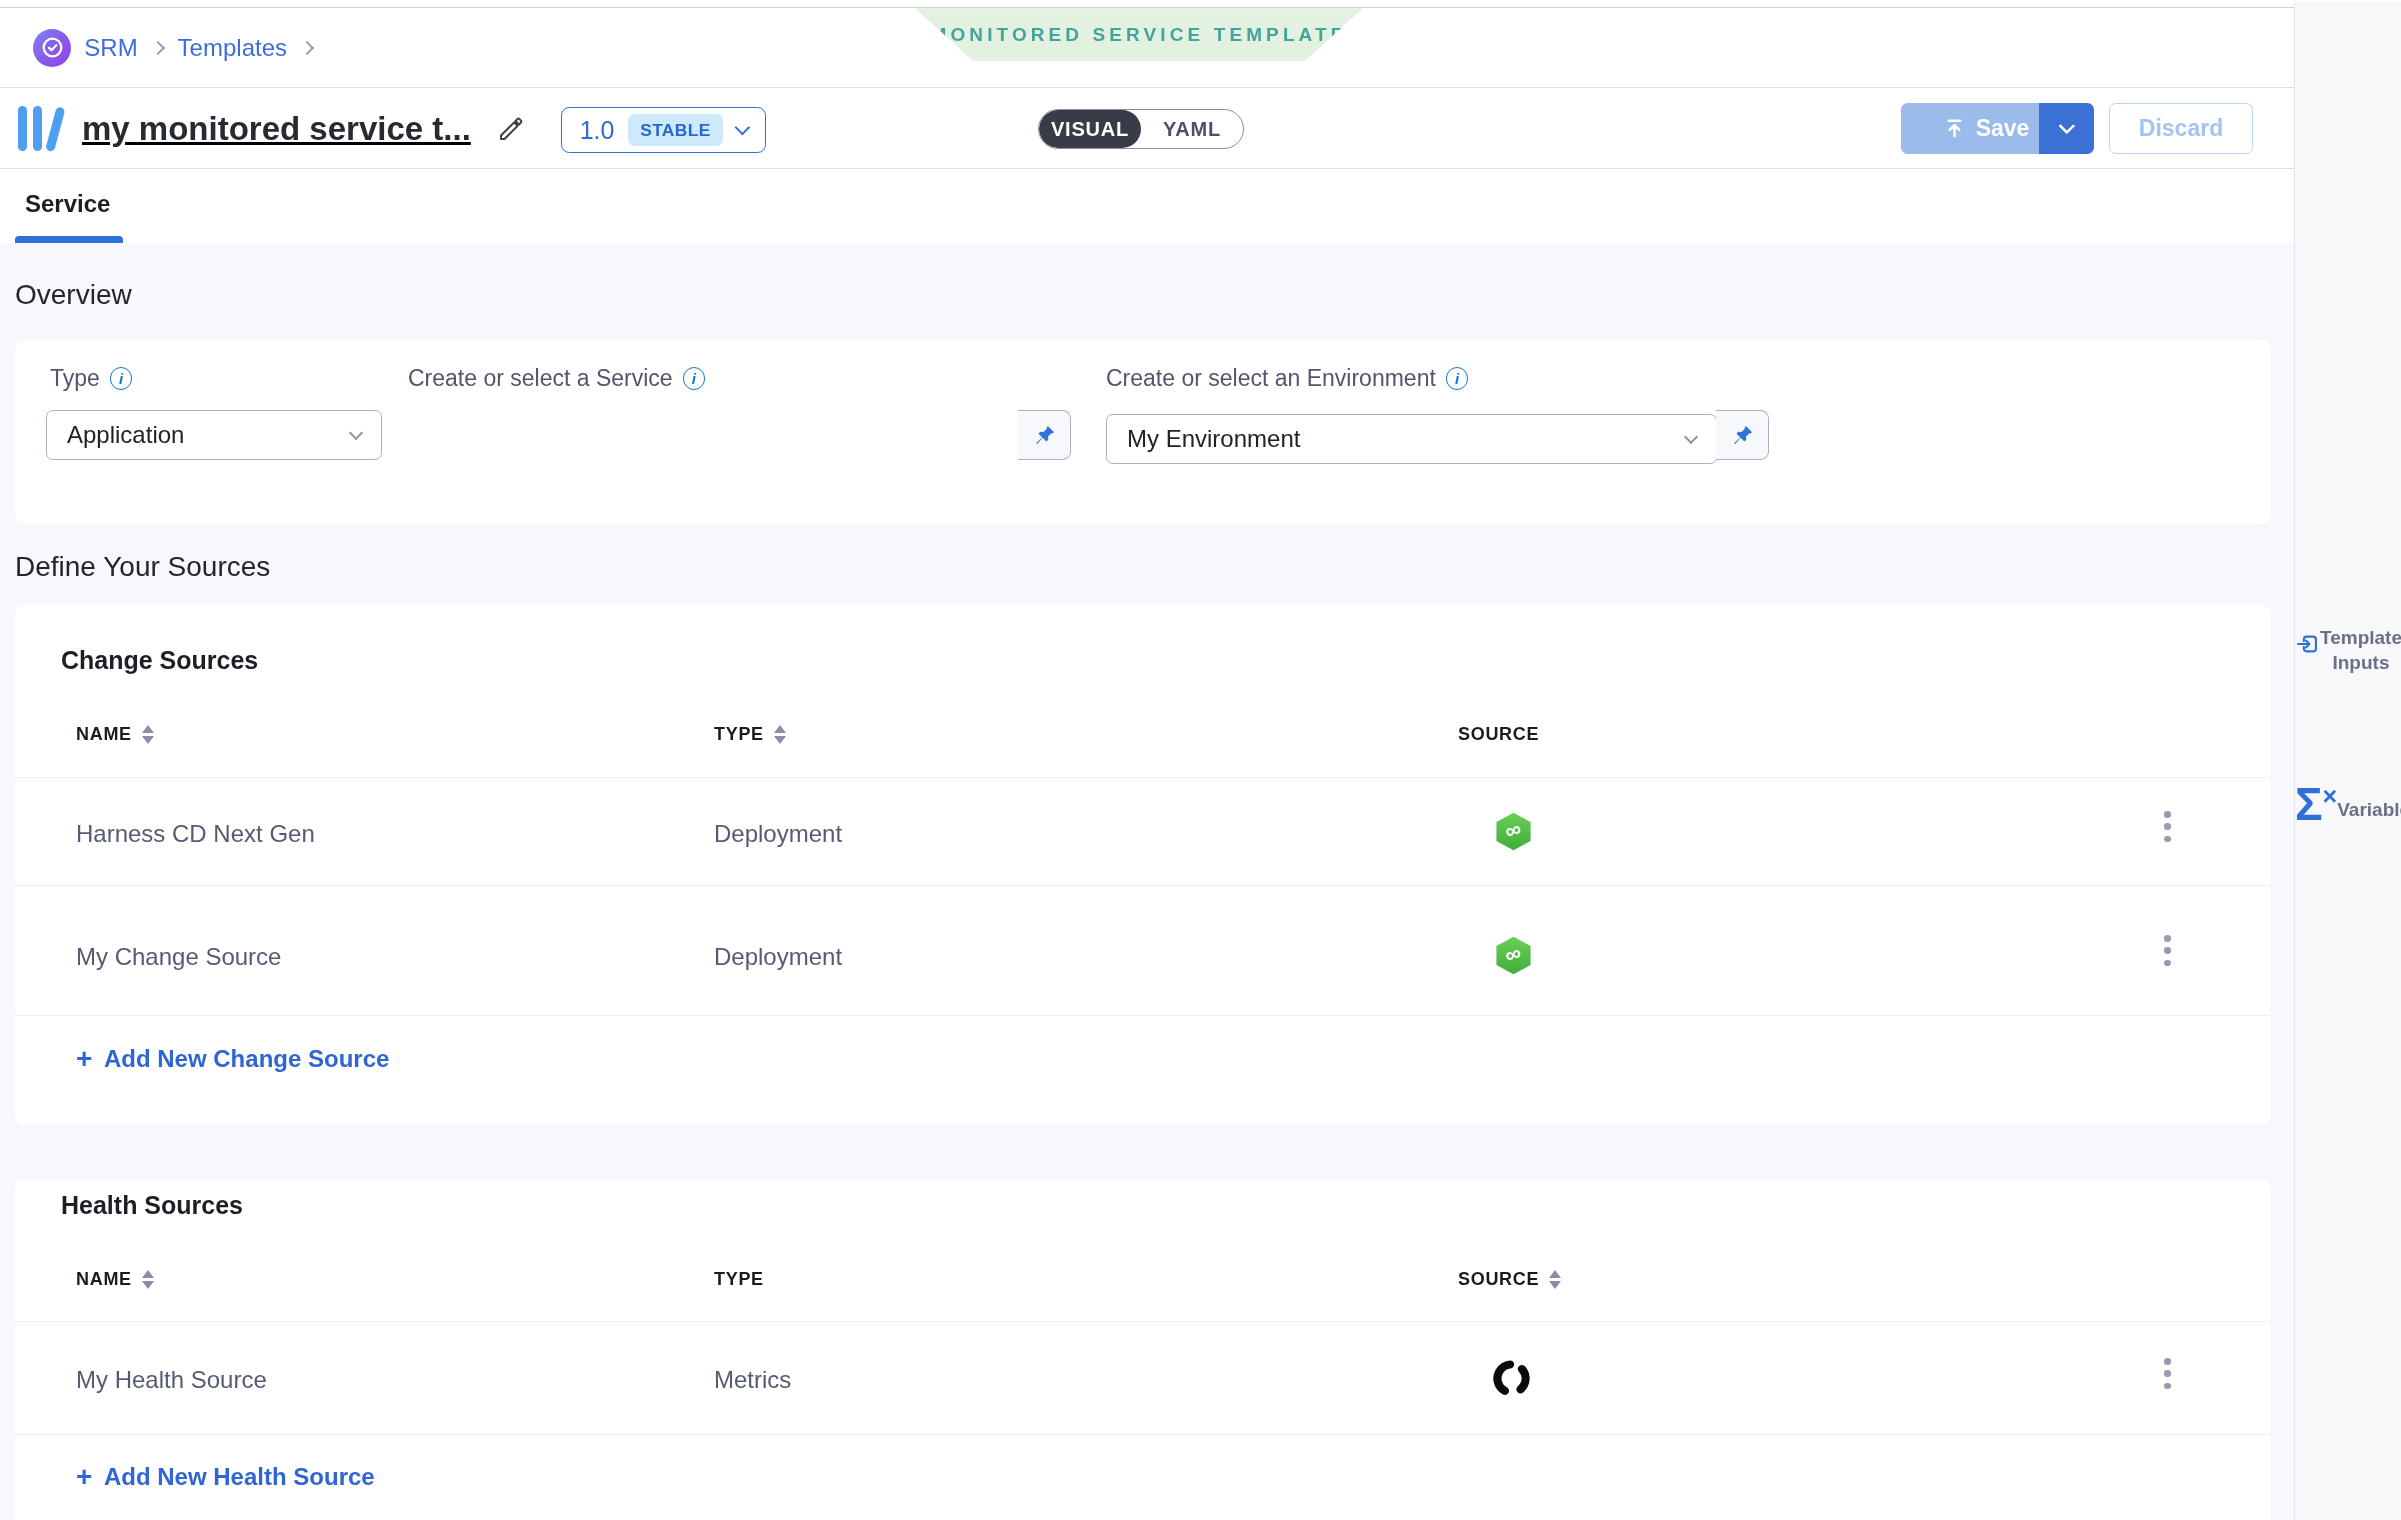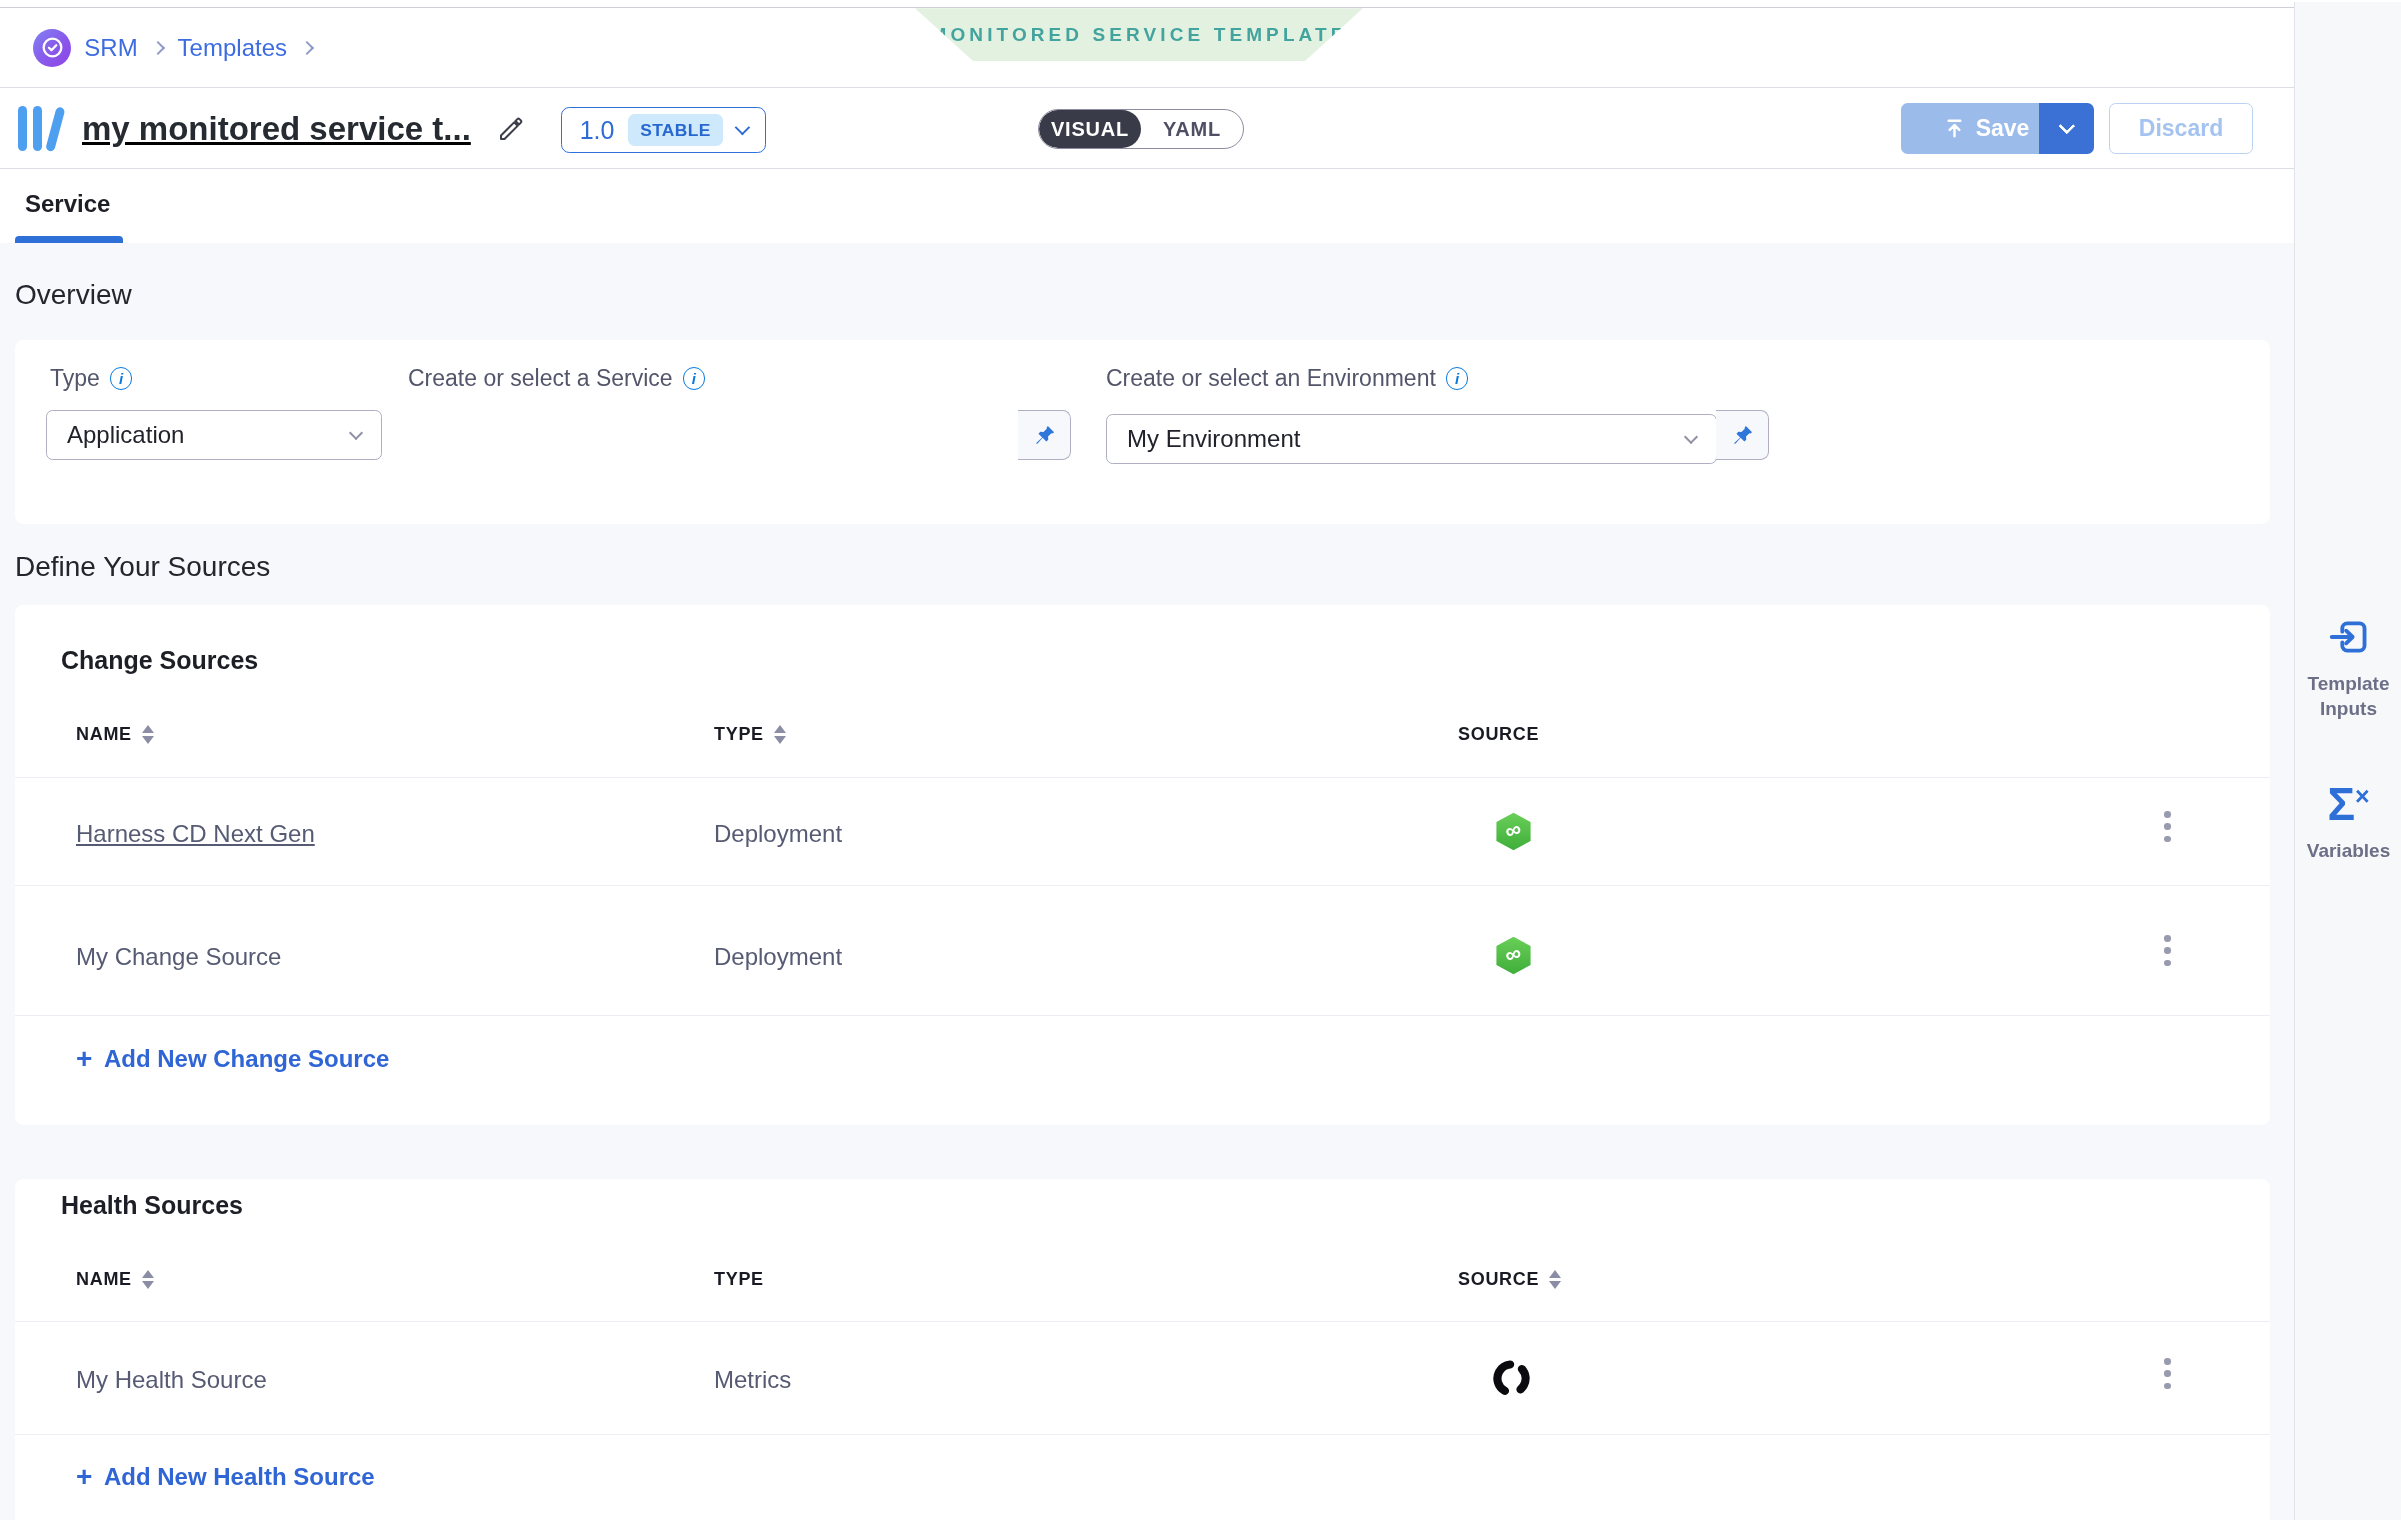--- a/index.html
+++ b/index.html
@@ -103,21 +103,21 @@
   .add-link { position:absolute; left:61px; display:flex; align-items:center; gap:11.6px;
     color:#2f65d4; font-size:24px; font-weight:bold; cursor:pointer; }
   .add-link .plus { font-size:28px; font-weight:bold; }
 
   .hex-icon { position:absolute; width:41px; height:41px; }
   .appd-icon { position:absolute; width:45px; height:45px; }
 
   
   #right-panel { left:2294px; top:1.7px; width:108px; height:1519px; background:#f7f8fa;
     border-left:0.8px solid #e3e4eb; }
-  .rp-item { position:absolute; left:0; width:107px; display:flex; flex-direction:column;
+  .rp-item { position:absolute; left:0; width:107px; display:flex; 
     align-items:center; cursor:pointer; }
   .rp-label { margin-top:11.6px; font-size:19px; font-weight:bold; color:#6c6f86;
     text-align:center; line-height:25px; }
   .sigma-wrap { display:flex; align-items:flex-start; color:#2e6fd8; }
   .sigma { font-size:46px; font-weight:bold; line-height:46px; }
   .sigma-x { font-size:25px; font-weight:bold; margin-top:1.7px; }
 </style>
 </head>
 <body>
 
@@ -239,21 +239,21 @@
           <i class="dn"></i>
         </span>
     </div>
     <div class="th" style="left:1443px; top:119px;">
       <span>SOURCE</span>
     </div>
 
     <div class="divider" style="top:172px;"></div>
 
     <div>
-      <div class="cell" style="left:61px; top:215px;text-decoration:underline;">Harness CD Next Gen</div>
+      <div class="cell" style="left:61px; top:215px;">Harness CD Next Gen</div>
       <div class="cell" style="left:699px; top:215px;">Deployment</div>
       <svg class="hex-icon" style="left:1478px; top:206px;" viewBox="0 0 48 48">
         <defs>
             <linearGradient id="g1" x1="0" y1="0" x2="0" y2="1">
           <stop offset="0" stop-color="#69cf58"></stop>
               <stop offset="1" stop-color="#3fae3a"></stop>
             </linearGradient>
           </defs>
         <polygon points="24,2 44,13 44,35 24,46 4,35 4,13" fill="url(#g1)"></polygon>
         <text x="24" y="31" font-size="26" font-weight="bold" fill="#fff" text-anchor="middle" transform="rotate(-18 24 24)">∞</text>

